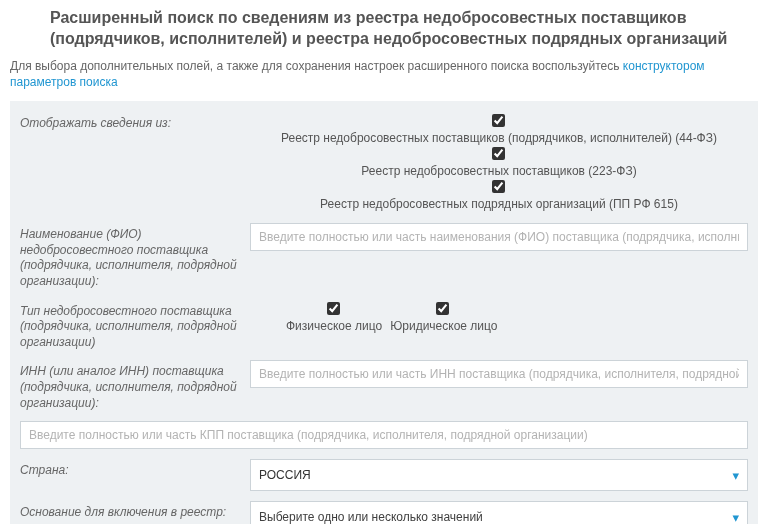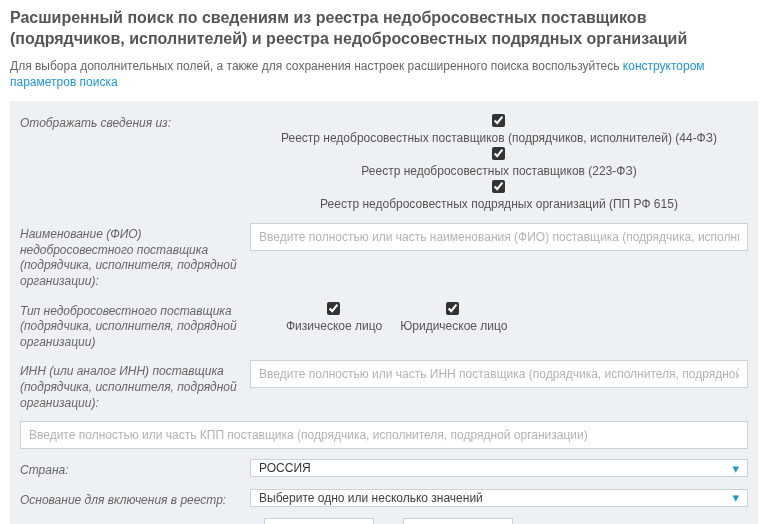--- a/index.html
+++ b/index.html
@@ -1,38 +1,38 @@
 <!DOCTYPE html>
 <html><head>
 <meta charset="utf-8">
 <style>
   * { box-sizing: border-box; margin: 0; padding: 0; }
   body { font-family: Arial, Helvetica, sans-serif; font-size: 12px; color: #444; width: 768px; background: #fff; }
   .wrap { padding: 8px 10px; }
-  h2 { font-size: 16px; font-weight: bold; color: #555; line-height: 1.3; margin-bottom: 8px; }
+  h2 { font-size: 16px; font-weight: bold; color: #555; line-height: 1.3; margin-bottom: 8px; margin-left: 40px; }
   .note { color: #666; font-size: 12px; margin-bottom: 10px; line-height: 1.4; }
   .note a { color: #2196d1; text-decoration: none; }
 
   .panel { background: #eef1f3; padding: 6px 10px 10px 10px; }
   .row { display: flex; align-items: flex-start; padding: 5px 0; gap: 10px; }
   .label-col { width: 220px; padding-top: 4px; color: #666; font-size: 12px; line-height: 1.3; flex-shrink: 0; font-style: italic; }
   .field-col { flex: 1; }
   .cb-row { display: flex; align-items: center; gap: 4px; margin: 2px 0; color: #555; flex-direction: column; }
   .cb-row input[type=checkbox] { margin-right: 2px; accent-color:#333; }
-  .inline-cbs { display: flex; gap: 18px; padding-left: 36px; }
+  .inline-cbs { display: flex; gap: 8px; padding-left: 36px; }
 
   input[type=text].full {
     width: 100%; height: 28px; border: 1px solid #ccd3d8; padding: 0 8px;
     font-size: 12px; color: #333; background: #fff;
   }
   input[type=text].full::placeholder { color: #b3b3b3; }
 
   .select {
     display: flex; align-items: center; justify-content: space-between;
-    height: 18px; background: #fff; border: 1px solid #ccd3d8; padding: 0 8px;
+    height: 32px; background: #fff; border: 1px solid #ccd3d8; padding: 0 8px;
     cursor: pointer;
   }
   .select .val { color: #333; }
   .select .ph { color: #404040; }
   .chev { color: #2196d1; font-size: 13px; }
 
   .date-group { display: flex; align-items: center; gap: 8px; }
   .date-group .lbl { color: #777; }
   .date-input {
     display: flex; align-items: center; height: 28px; background: #fff;

